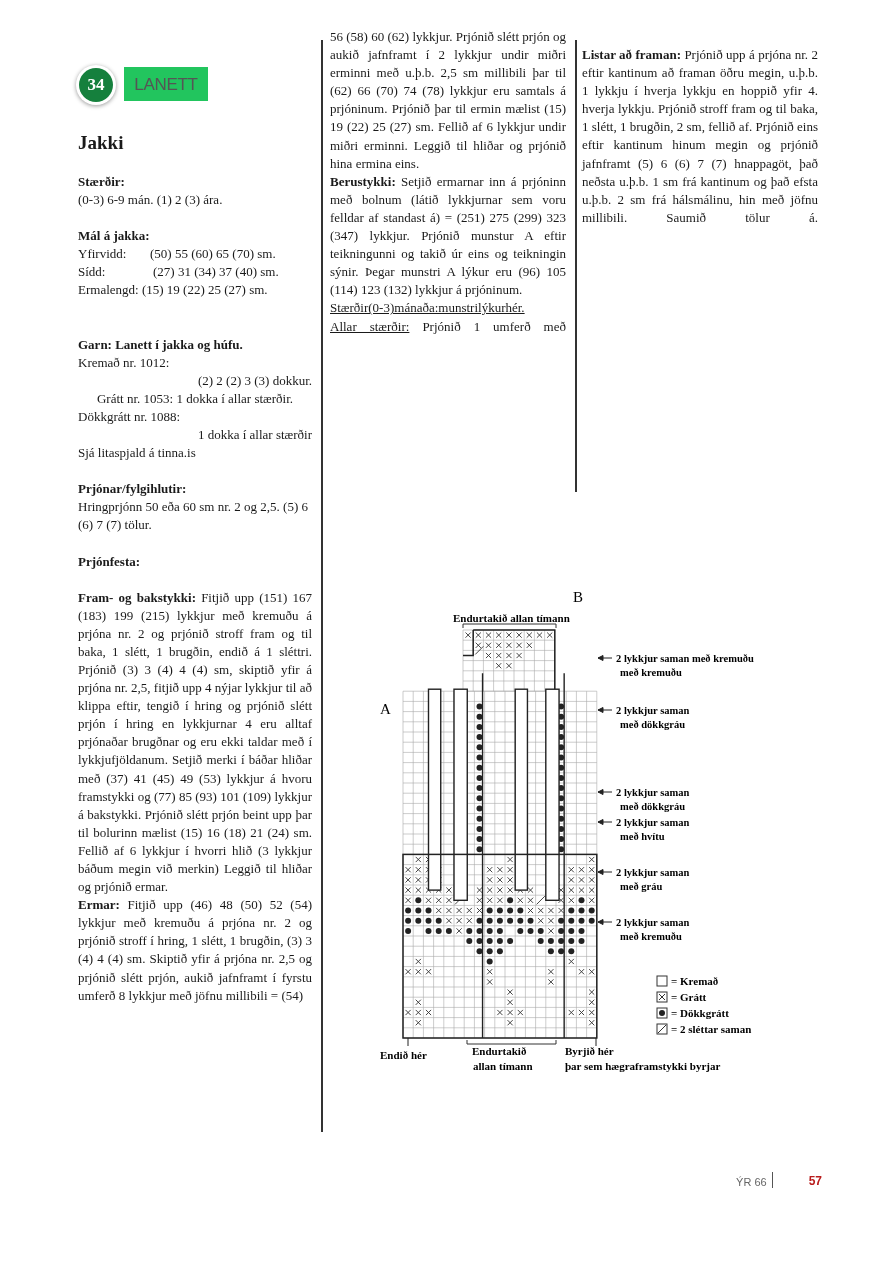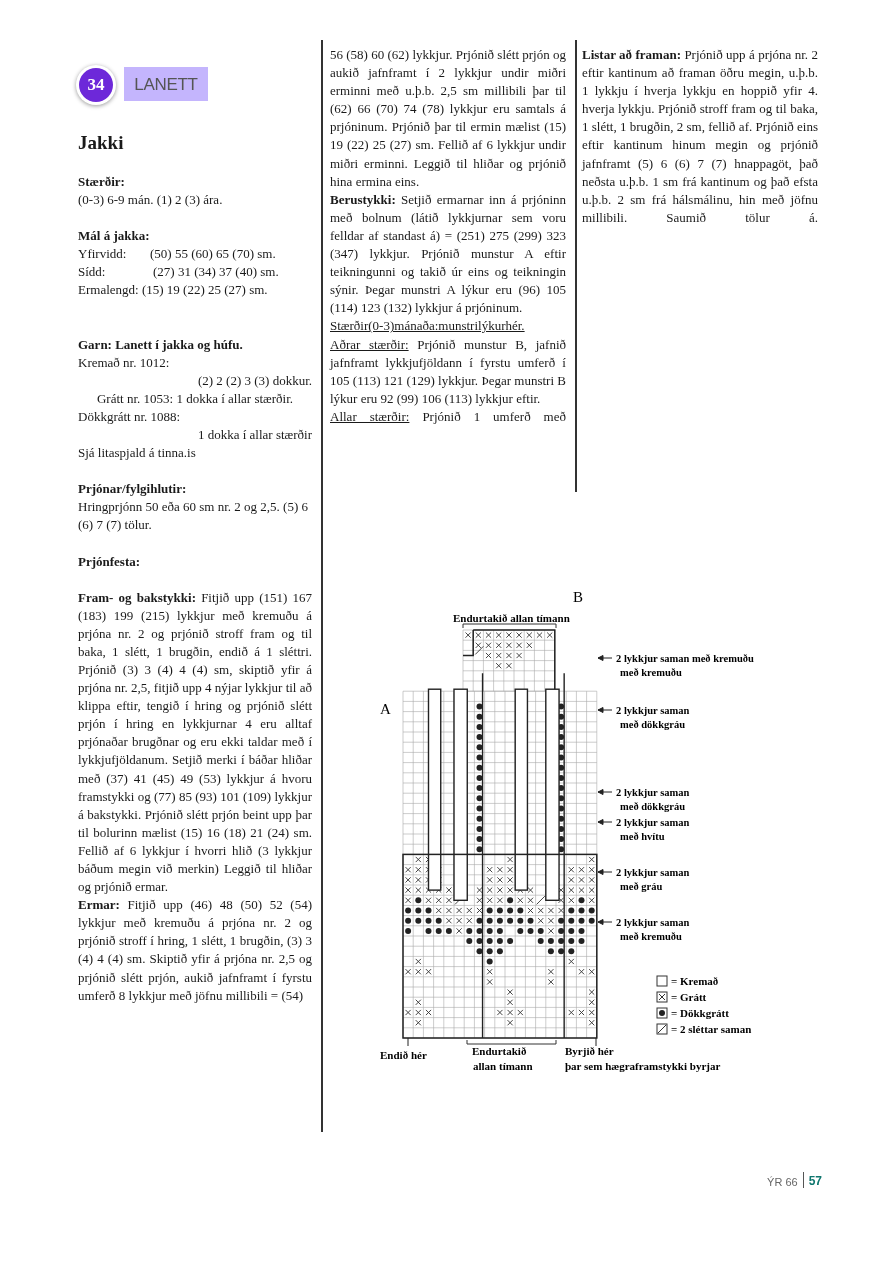--- a/index.html
+++ b/index.html
@@ -1,35 +1,35 @@
 <!DOCTYPE html>
 <html><head>
 <meta charset="utf-8">
 <style>
   html,body{margin:0;padding:0;background:#fff;}
   body{width:892px;height:1262px;position:relative;overflow:hidden;font-family:"Liberation Serif","DejaVu Serif",serif;color:#1a1a1a;}
-  .badge{position:absolute;left:79px;top:68px;width:34px;height:34px;border-radius:50%;background:#6d28d9;box-shadow:0 0 0 3px #fff,0 1px 4px 3px #9a9a9a;color:#fff;font-weight:bold;font-size:17px;line-height:34px;text-align:center;font-family:"Liberation Serif",serif;}
-  .brand{position:absolute;left:124px;top:67px;width:84px;height:34px;background:#c4b5fd;color:#555;font-family:"Liberation Sans",sans-serif;font-size:17px;line-height:36px;text-align:center;font-weight:300;letter-spacing:-0.3px;}
+  .badge{position:absolute;left:79px;top:68px;width:34px;height:34px;border-radius:50%;background:#15803d;box-shadow:0 0 0 3px #fff,0 1px 4px 3px #9a9a9a;color:#fff;font-weight:bold;font-size:17px;line-height:34px;text-align:center;font-family:"Liberation Serif",serif;}
+  .brand{position:absolute;left:124px;top:67px;width:84px;height:34px;background:#22c55e;color:#555;font-family:"Liberation Sans",sans-serif;font-size:17px;line-height:36px;text-align:center;font-weight:300;letter-spacing:-0.3px;}
   .title{position:absolute;left:78px;top:132px;font-size:19px;font-weight:bold;}
   .col{position:absolute;font-size:13px;line-height:18.1px;text-align:justify;}
   .col p{margin:0;}
   .col .gap{height:18px;}
   .col .gap2{height:36px;}
   .b{font-weight:bold;}
   .u{text-decoration:underline;}
   .r{text-align:right;}
   .left{left:78px;top:173px;width:234px;}
-  .mid{left:330px;top:46px;width:236px;}
+  .mid{left:330px;top:28px;width:236px;}
   .right{left:582px;top:46px;width:236px;}
   .vline{position:absolute;width:1.5px;background:#333;}
   .chart{position:absolute;left:360px;top:578px;width:440px;height:510px;}
   .chart text{font-family:"Liberation Serif",serif;}
   .footer{position:absolute;right:70px;top:1172px;font-family:"Liberation Sans",sans-serif;font-size:11px;color:#666;display:flex;align-items:flex-end;gap:5px;}
   .footer .sep{width:1px;height:16px;background:#555;}
-  .footer .pg{font-weight:bold;color:#0f766e;font-size:12px;}
+  .footer .pg{font-weight:bold;color:#b91c1c;font-size:12px;margin-left:31px;}
 </style>
 </head>
 <body>
 
 <div class="badge">34</div>
 <div class="brand">LANETT</div>
 <div class="title">Jakki</div>
 
 <div class="col left">
   <p class="b">Stærðir:</p>
@@ -56,21 +56,20 @@
   <p><span class="b">Fram- og bakstykki:</span> <span>Fitjið upp (151) 167 (183) 199 (215) lykkjur með kremuðu á prjóna nr. 2 og prjónið stroff fram og til baka, 1 slétt, 1 brugðin, endið á 1 sléttri. Prjónið (3) 3 (4) 4 (4) sm, skiptið yfir á prjóna nr. 2,5, fitjið upp 4 nýjar lykkjur til að klippa eftir, tengið í hring og prjónið slétt prjón í hring en lykkjurnar 4 eru alltaf prjónaðar brugðnar og eru ekki taldar með í lykkjufjöldanum. Setjið merki í báðar hliðar með (37) 41 (45) 49 (53) lykkjur á hvoru framstykki og (77) 85 (93) 101 (109) lykkjur á bakstykki. Prjónið slétt prjón beint upp þar til bolurinn mælist (15) 16 (18) 21 (24) sm. Fellið af 6 lykkjur í hvorri hlið (3 lykkjur báðum megin við merkin) Leggið til hliðar og prjónið ermar.</span></p>
   <p><span class="b">Ermar:</span> <span>Fitjið upp (46) 48 (50) 52 (54) lykkjur með kremuðu á prjóna nr. 2 og prjónið stroff í hring, 1 slétt, 1 brugðin, (3) 3 (4) 4 (4) sm. Skiptið yfir á prjóna nr. 2,5 og prjónið slétt prjón, aukið jafnframt í fyrstu umferð 8 lykkjur með jöfnu millibili = (54)</span></p>
 </div>
 
 <div class="vline" style="left:321px;top:40px;height:1092px;"></div>
 
 <div class="col mid">
   <p>56 (58) 60 (62) lykkjur. Prjónið slétt prjón og aukið jafnframt í 2 lykkjur undir miðri erminni með u.þ.b. 2,5 sm millibili þar til (62) 66 (70) 74 (78) lykkjur eru samtals á prjóninum. Prjónið þar til ermin mælist (15) 19 (22) 25 (27) sm. Fellið af 6 lykkjur undir miðri erminni. Leggið til hliðar og prjónið hina ermina eins.</p>
   <p><span class="b">Berustykki:</span> <span>Setjið ermarnar inn á prjóninn með bolnum (látið lykkjurnar sem voru felldar af standast á) = (251) 275 (299) 323 (347) lykkjur. Prjónið munstur A eftir teikningunni og takið úr eins og teikningin sýnir. Þegar munstri A lýkur eru (96) 105 (114) 123 (132) lykkjur á prjóninum.</span></p>
   <p class="u">Stærðir(0-3)mánaða:munstrilýkurhér.</p>
-  <p><span class="u">Aðrar stærðir:</span> <span>Prjónið munstur B, jafnið jafnframt lykkjufjöldann í fyrstu umferð í 105 (113) 121 (129) lykkjur. Þegar munstri B lýkur eru 92 (99) 106 (113) lykkjur eftir.</span></p>
   <p style="text-align-last:justify"><span class="u">Allar stærðir:</span> <span>Prjónið 1 umferð með</span></p>
 </div>
 
 <div class="vline" style="left:575px;top:40px;height:452px;"></div>
 
 <div class="col right">
   <p style="text-align-last:justify"><span class="b">Listar að framan:</span> <span>Prjónið upp á prjóna nr. 2 eftir kantinum að framan öðru megin, u.þ.b. 1 lykkju í hverja lykkju en hoppið yfir 4. hverja lykkju. Prjónið stroff fram og til baka, 1 slétt, 1 brugðin, 2 sm, fellið af. Prjónið eins eftir kantinum hinum megin og prjónið jafnframt (5) 6 (6) 7 (7) hnappagöt, það neðsta u.þ.b. 1 sm frá kantinum og það efsta u.þ.b. 2 sm frá hálsmálinu, hin með jöfnu millibili. Saumið tölur á.</span></p>
 </div>
 
 <div class="chart">

